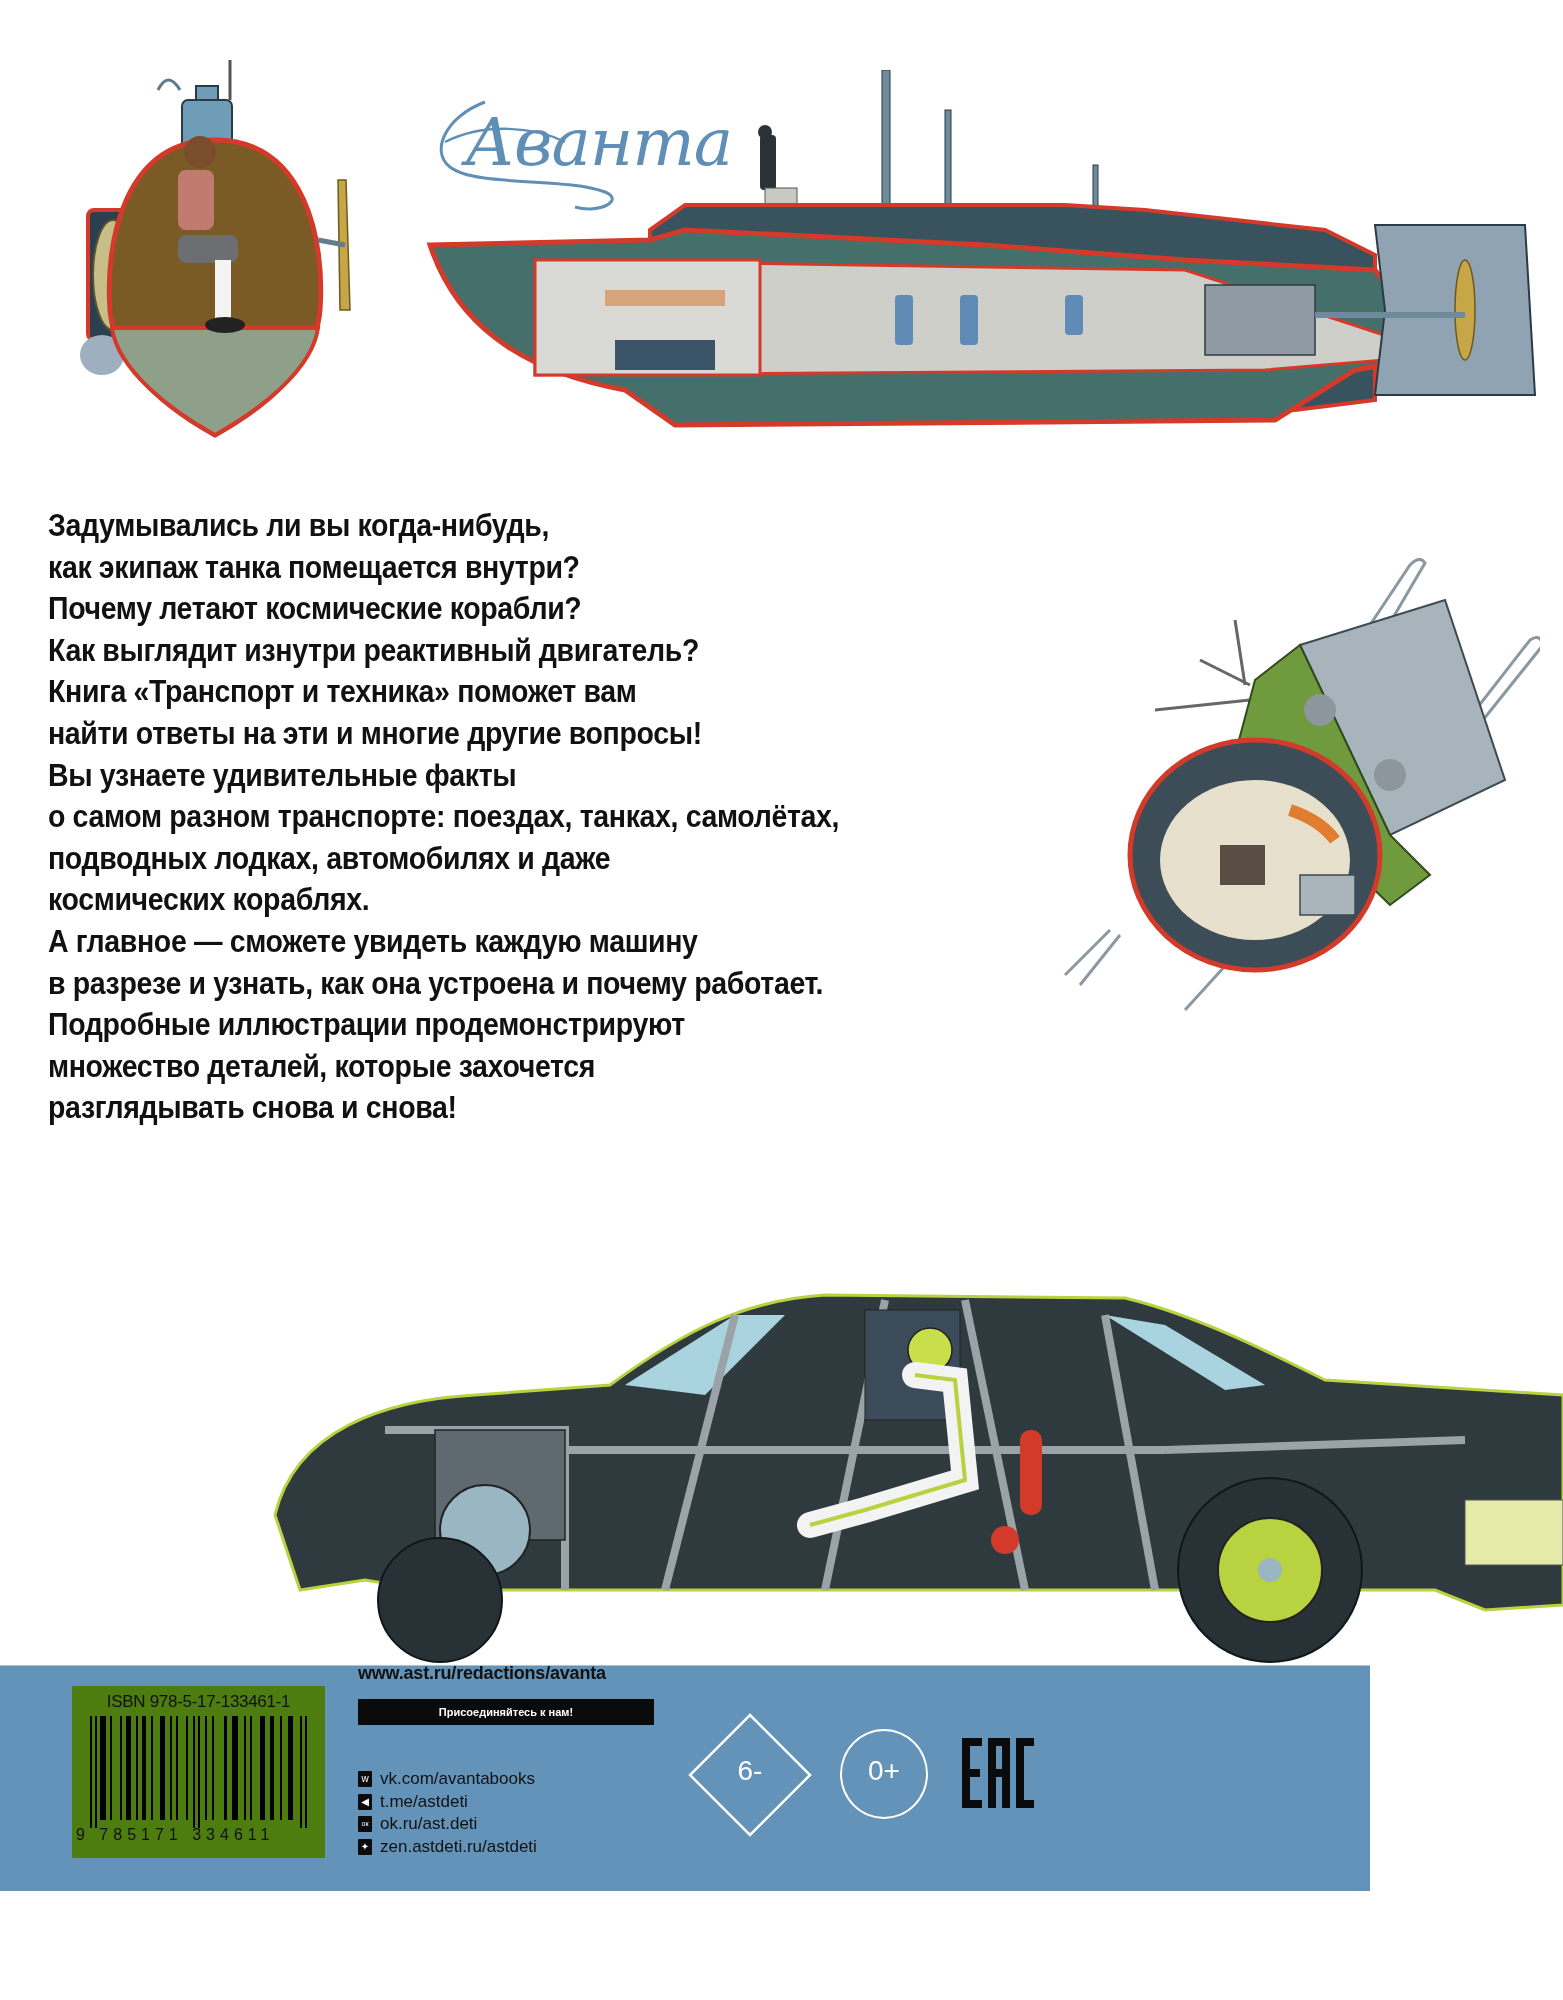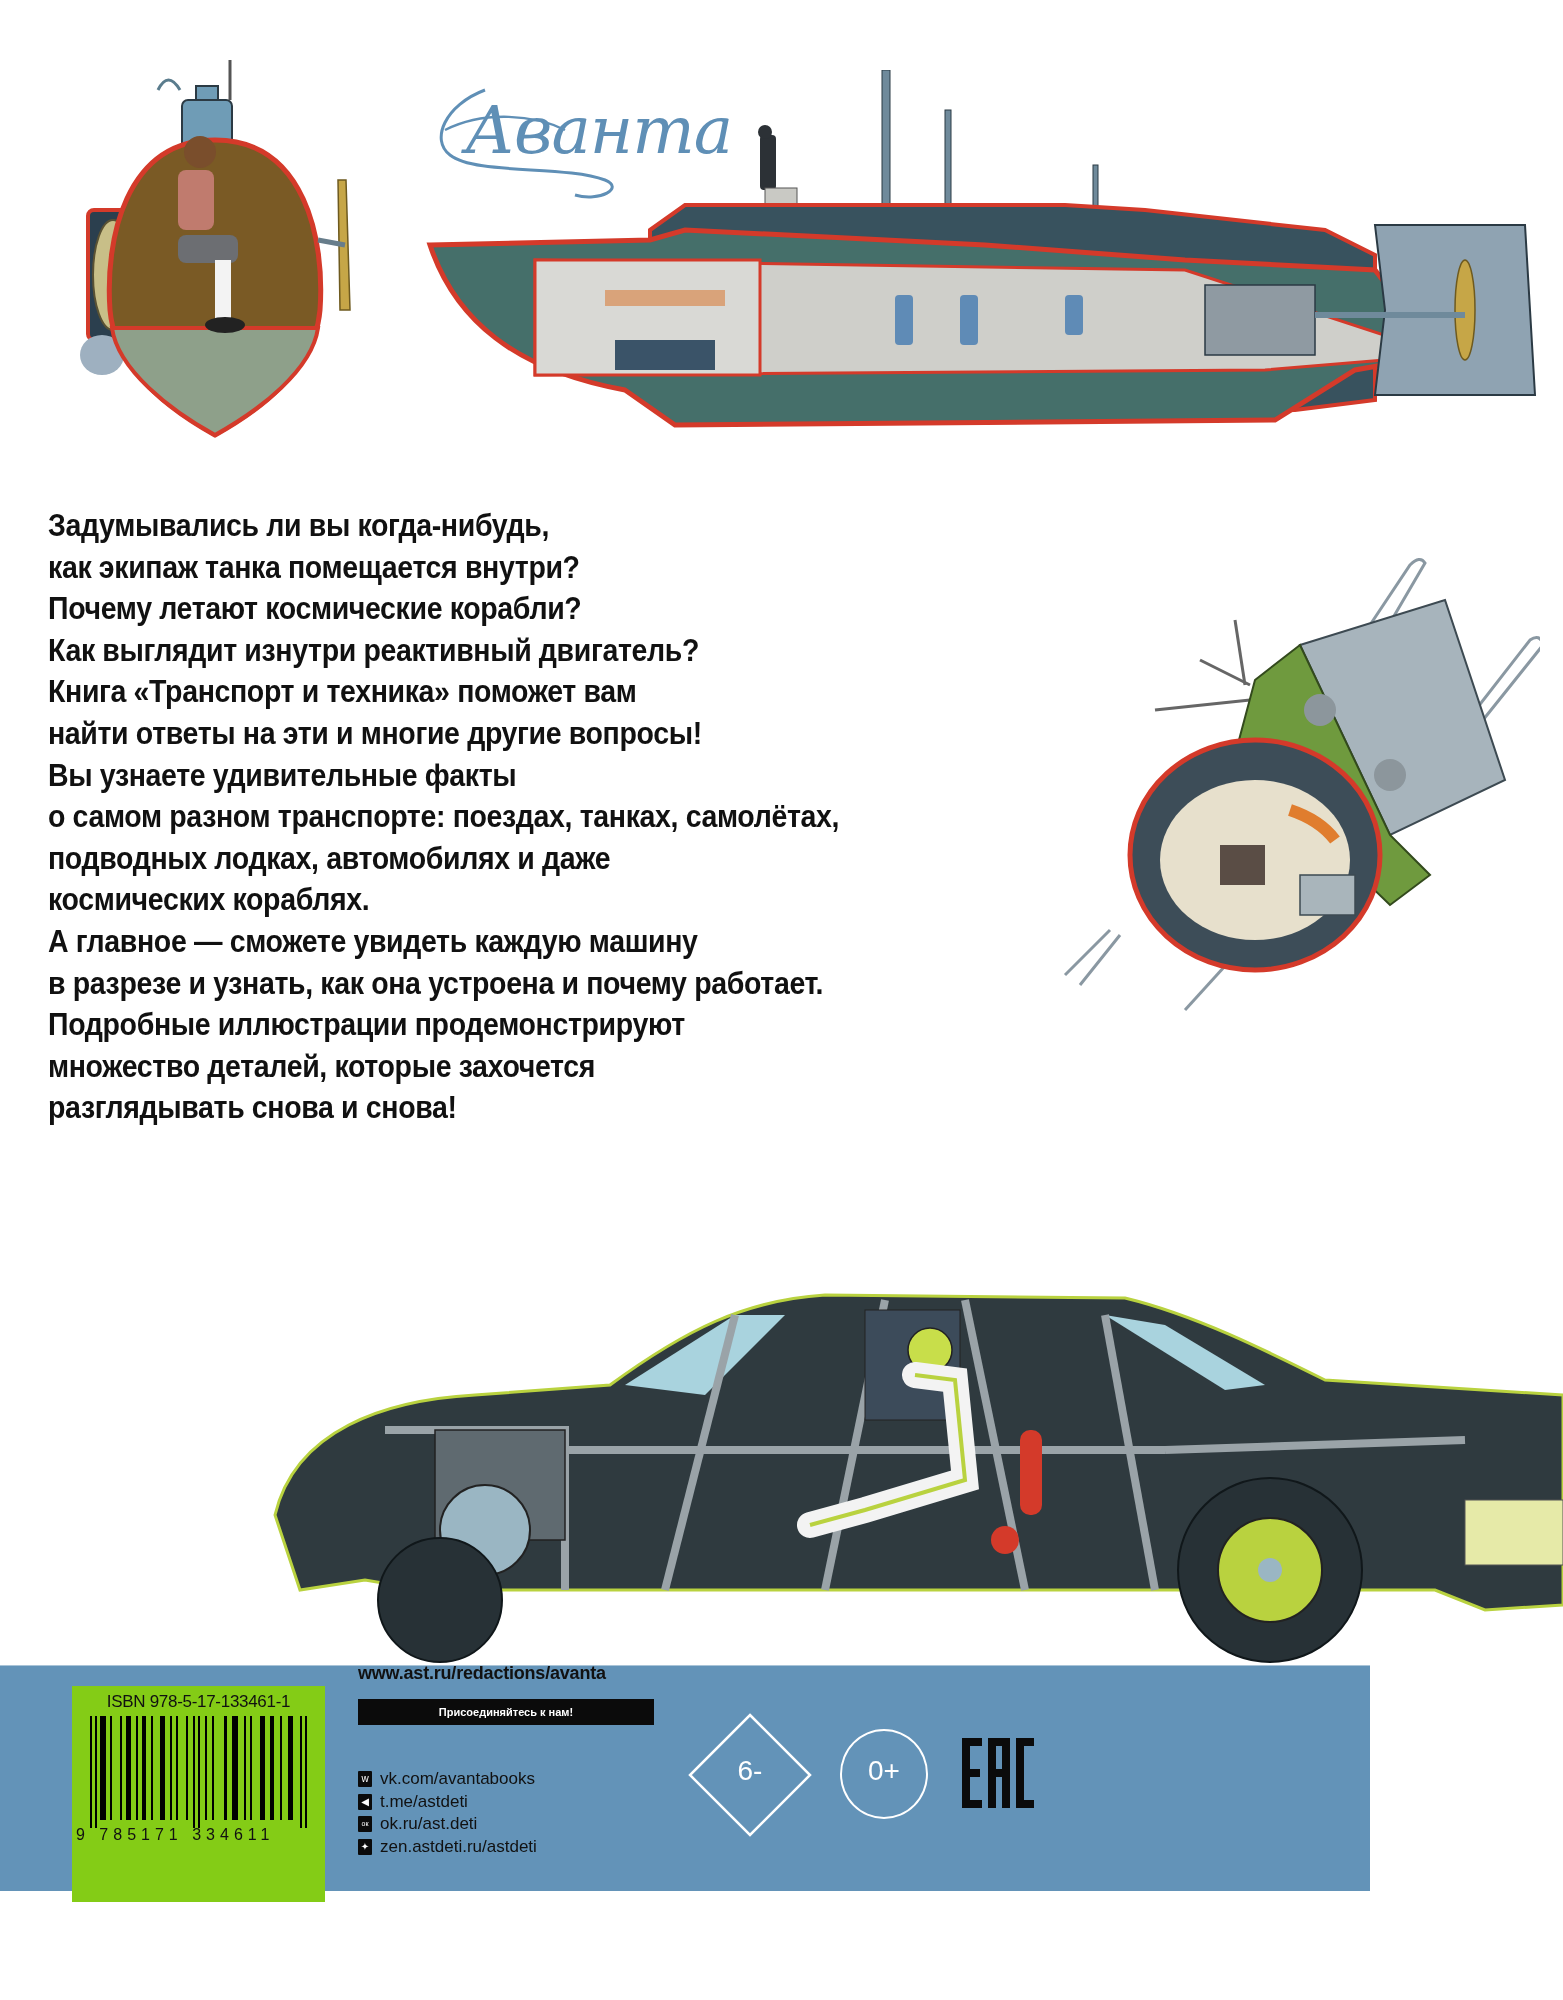--- a/index.html
+++ b/index.html
@@ -1,29 +1,29 @@
 <!DOCTYPE html>
 <html><head>
 <meta charset="utf-8">
 <style>
   html, body { margin: 0; padding: 0; background: #ffffff; }
   body { width: 1563px; height: 2000px; position: relative; overflow: hidden; font-family: "Liberation Sans", sans-serif; }
 
   
   .illus { position: absolute; }
-  .logo { position: absolute; left: 425px; top: 70px; width: 280px; height: 135px; }
+  .logo { position: absolute; left: 425px; top: 82px; width: 280px; height: 135px; }
   .logo-text { position: absolute; left: 40px; top: 22px; font-family: "DejaVu Serif", serif; font-style: italic; font-size: 66px; color: #5f8fb6; letter-spacing: -1px; }
 
   
   .blurb { position: absolute; left: 48px; top: 505px; width: 1020px; }
   .blurb-line { font-family: "Liberation Sans", sans-serif; font-weight: bold; font-size: 31px; line-height: 41.6px; color: #111111; white-space: nowrap; letter-spacing: -0.4px; transform: scaleX(0.92); transform-origin: left center; }
 
   
   .panel { position: absolute; left: 0; top: 1665px; width: 1370px; height: 225px; background: #6393b8; border-top: 1px solid #a9c4d8; }
-  .isbn-box { position: absolute; left: 72px; top: 1686px; width: 253px; height: 216px; background: #84cc16; }
+  .isbn-box { position: absolute; left: 72px; top: 1686px; width: 253px; height: 172px; background: #4d7c0f; }
   .isbn-title { position: absolute; left: 0; top: 6px; width: 100%; text-align: center; font-size: 17px; color: #111; letter-spacing: -0.3px; }
   .barcode { position: absolute; left: 18px; top: 30px; width: 218px; height: 112px; }
   .isbn-digits { position: absolute; left: 4px; top: 140px; width: 246px; font-size: 16px; color: #111; letter-spacing: 5px; }
 
   .join-badge { position: absolute; left: 358px; top: 1699px; width: 296px; height: 26px; background: #0b0b0b; color: #ffffff; font-weight: bold; font-size: 11px; line-height: 26px; text-align: center; }
   .site-link { position: absolute; left: 358px; top: 1663px; font-weight: bold; font-size: 18px; color: #111; letter-spacing: -0.2px; }
   .social-list { position: absolute; left: 358px; top: 1768px; }
   .social-item { display: flex; align-items: center; height: 22.5px; font-size: 17px; color: #111; }
   .social-icon { width: 14px; height: 16px; background: #0b0b0b; color: #fff; font-size: 10px; line-height: 16px; text-align: center; margin-right: 8px; border-radius: 1px; }
   .social-plain { font-weight: normal; }

